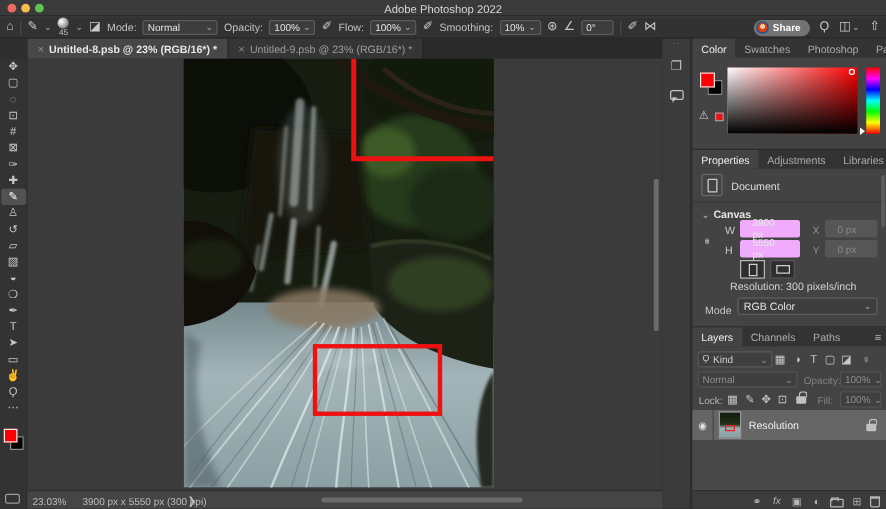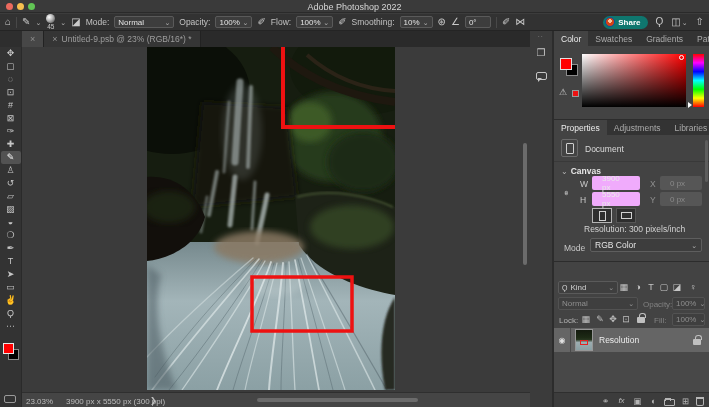--- a/index.html
+++ b/index.html
@@ -24,21 +24,21 @@
   .ob-sep { width:1px; height:11px; background:#484848; }
   .ob-label { font-size:8.5px; color:#c2c2c2; white-space:nowrap; }
   .ob-select, .ob-field { display:inline-flex; align-items:center; justify-content:space-between; height:12px;
       background:#3d3d3d; border:1px solid #5a5a5a; border-radius:2px; padding:0 3px; font-size:8px; color:#e3e3e3; white-space:nowrap; }
   .tiny-chev { font-size:7px; color:#b5b5b5; line-height:1; }
   .bp { display:flex; flex-direction:column; align-items:center; line-height:1; }
   .bp-circle { width:9px; height:9px; border-radius:50%; background:radial-gradient(circle at 35% 35%, #fff 0%, #bbb 40%, #555 90%); }
   .bp-num { font-size:6.5px; color:#c9c9c9; margin-top:1px; }
   .ob-right { margin-left:auto; display:flex; align-items:center; gap:8px; }
   .share-pill { display:inline-flex; align-items:center; gap:3px; height:13px; padding:0 7px 0 2px;
-                background:#0f766e; border-radius:7px; }
+                background:#737373; border-radius:7px; }
   .share-av { width:10px; height:10px; border-radius:50%; background:radial-gradient(circle at 50% 38%, #f5c6a0 0 30%, #d64215 31% 100%); border:1px solid #0c4f9e; }
   .share-txt { font-size:8px; color:#fff; font-weight:700; }
 
   
   .tabbar { left:0; top:31px; width:709px; height:16px; background:#2a2a2a; display:flex; }
   .tab-spacer { width:22px; height:16px; background:#2e2e2e; }
   .doc-tab { display:inline-flex; align-items:center; gap:4px; height:16px; padding:0 8px;
              font-size:8.5px; border-right:1px solid #222; white-space:nowrap; }
   .doc-tab.active { background:#474747; color:#e6e6e6; font-weight:700; }
   .doc-tab.inactive { background:#353535; color:#9d9d9d; }
@@ -198,20 +198,21 @@
         <span class="tiny-chev">⌄</span>
       </span>
       <span class="ob-icon">⇧</span>
     </span>
   </div>
 
   <div class="abs tabbar">
     <span class="tab-spacer"></span>
     <span class="doc-tab active">
       <span class="tab-x">×</span>
+      <span>Untitled-8.psb @ 23% (RGB/16*) *</span>
     </span>
     <span class="doc-tab inactive">
       <span class="tab-x">×</span>
       <span>Untitled-9.psb @ 23% (RGB/16*) *</span>
     </span>
   </div>
 
   <div class="abs toolbar">
     <span class="tool">✥</span>
     <span class="tool">▢</span>
@@ -325,21 +326,21 @@
       <span class="strip-ic" style="top:16px">❐</span>
       <span class="bubble"></span>
     </div>
 
     <div class="panels">
 
       <div class="panel" style="top:0;height:88px">
         <div class="ptabs">
           <span class="ptab active">Color</span>
           <span class="ptab">Swatches</span>
-          <span class="ptab">Gradients</span>
+          <span class="ptab">Photoshop</span>
           <span class="ptab">Patterns</span>
 
         </div>
         <span class="cp-fg"></span>
         <span class="cp-bg"></span>
         <span class="cp-warn">⚠</span>
         <span class="cp-warn-sw"></span>
         <div class="satbox">
           <span class="sat-dot"></span>
         </div>
@@ -379,20 +380,26 @@
         <span class="p-res">Resolution: 300 pixels/inch</span>
         <span class="p-lbl" style="left:10px;top:123px">Mode</span>
         <span class="pselect">
           <span>RGB Color</span>
           <span class="tiny-chev">⌄</span>
         </span>
         <span class="p-scroll"></span>
       </div>
 
       <div class="panel" style="top:231px;height:145px">
+        <div class="ptabs">
+          <span class="ptab active">Layers</span>
+          <span class="ptab">Channels</span>
+          <span class="ptab">Paths</span>
+          <span class="pmenu">≡</span>
+        </div>
         <span class="lselect" style="left:4px;top:19px;width:60px">
           <span style="font-size:7px">Ϙ</span>
           <span>Kind</span>
           <span class="lsel-chev">⌄</span>
         </span>
         <span class="f-ic" style="left:64px">▦</span>
         <span class="f-ic" style="left:78px">◑</span>
         <span class="f-ic" style="left:91px">T</span>
         <span class="f-ic" style="left:104px">▢</span>
         <span class="f-ic" style="left:117px">◪</span>

